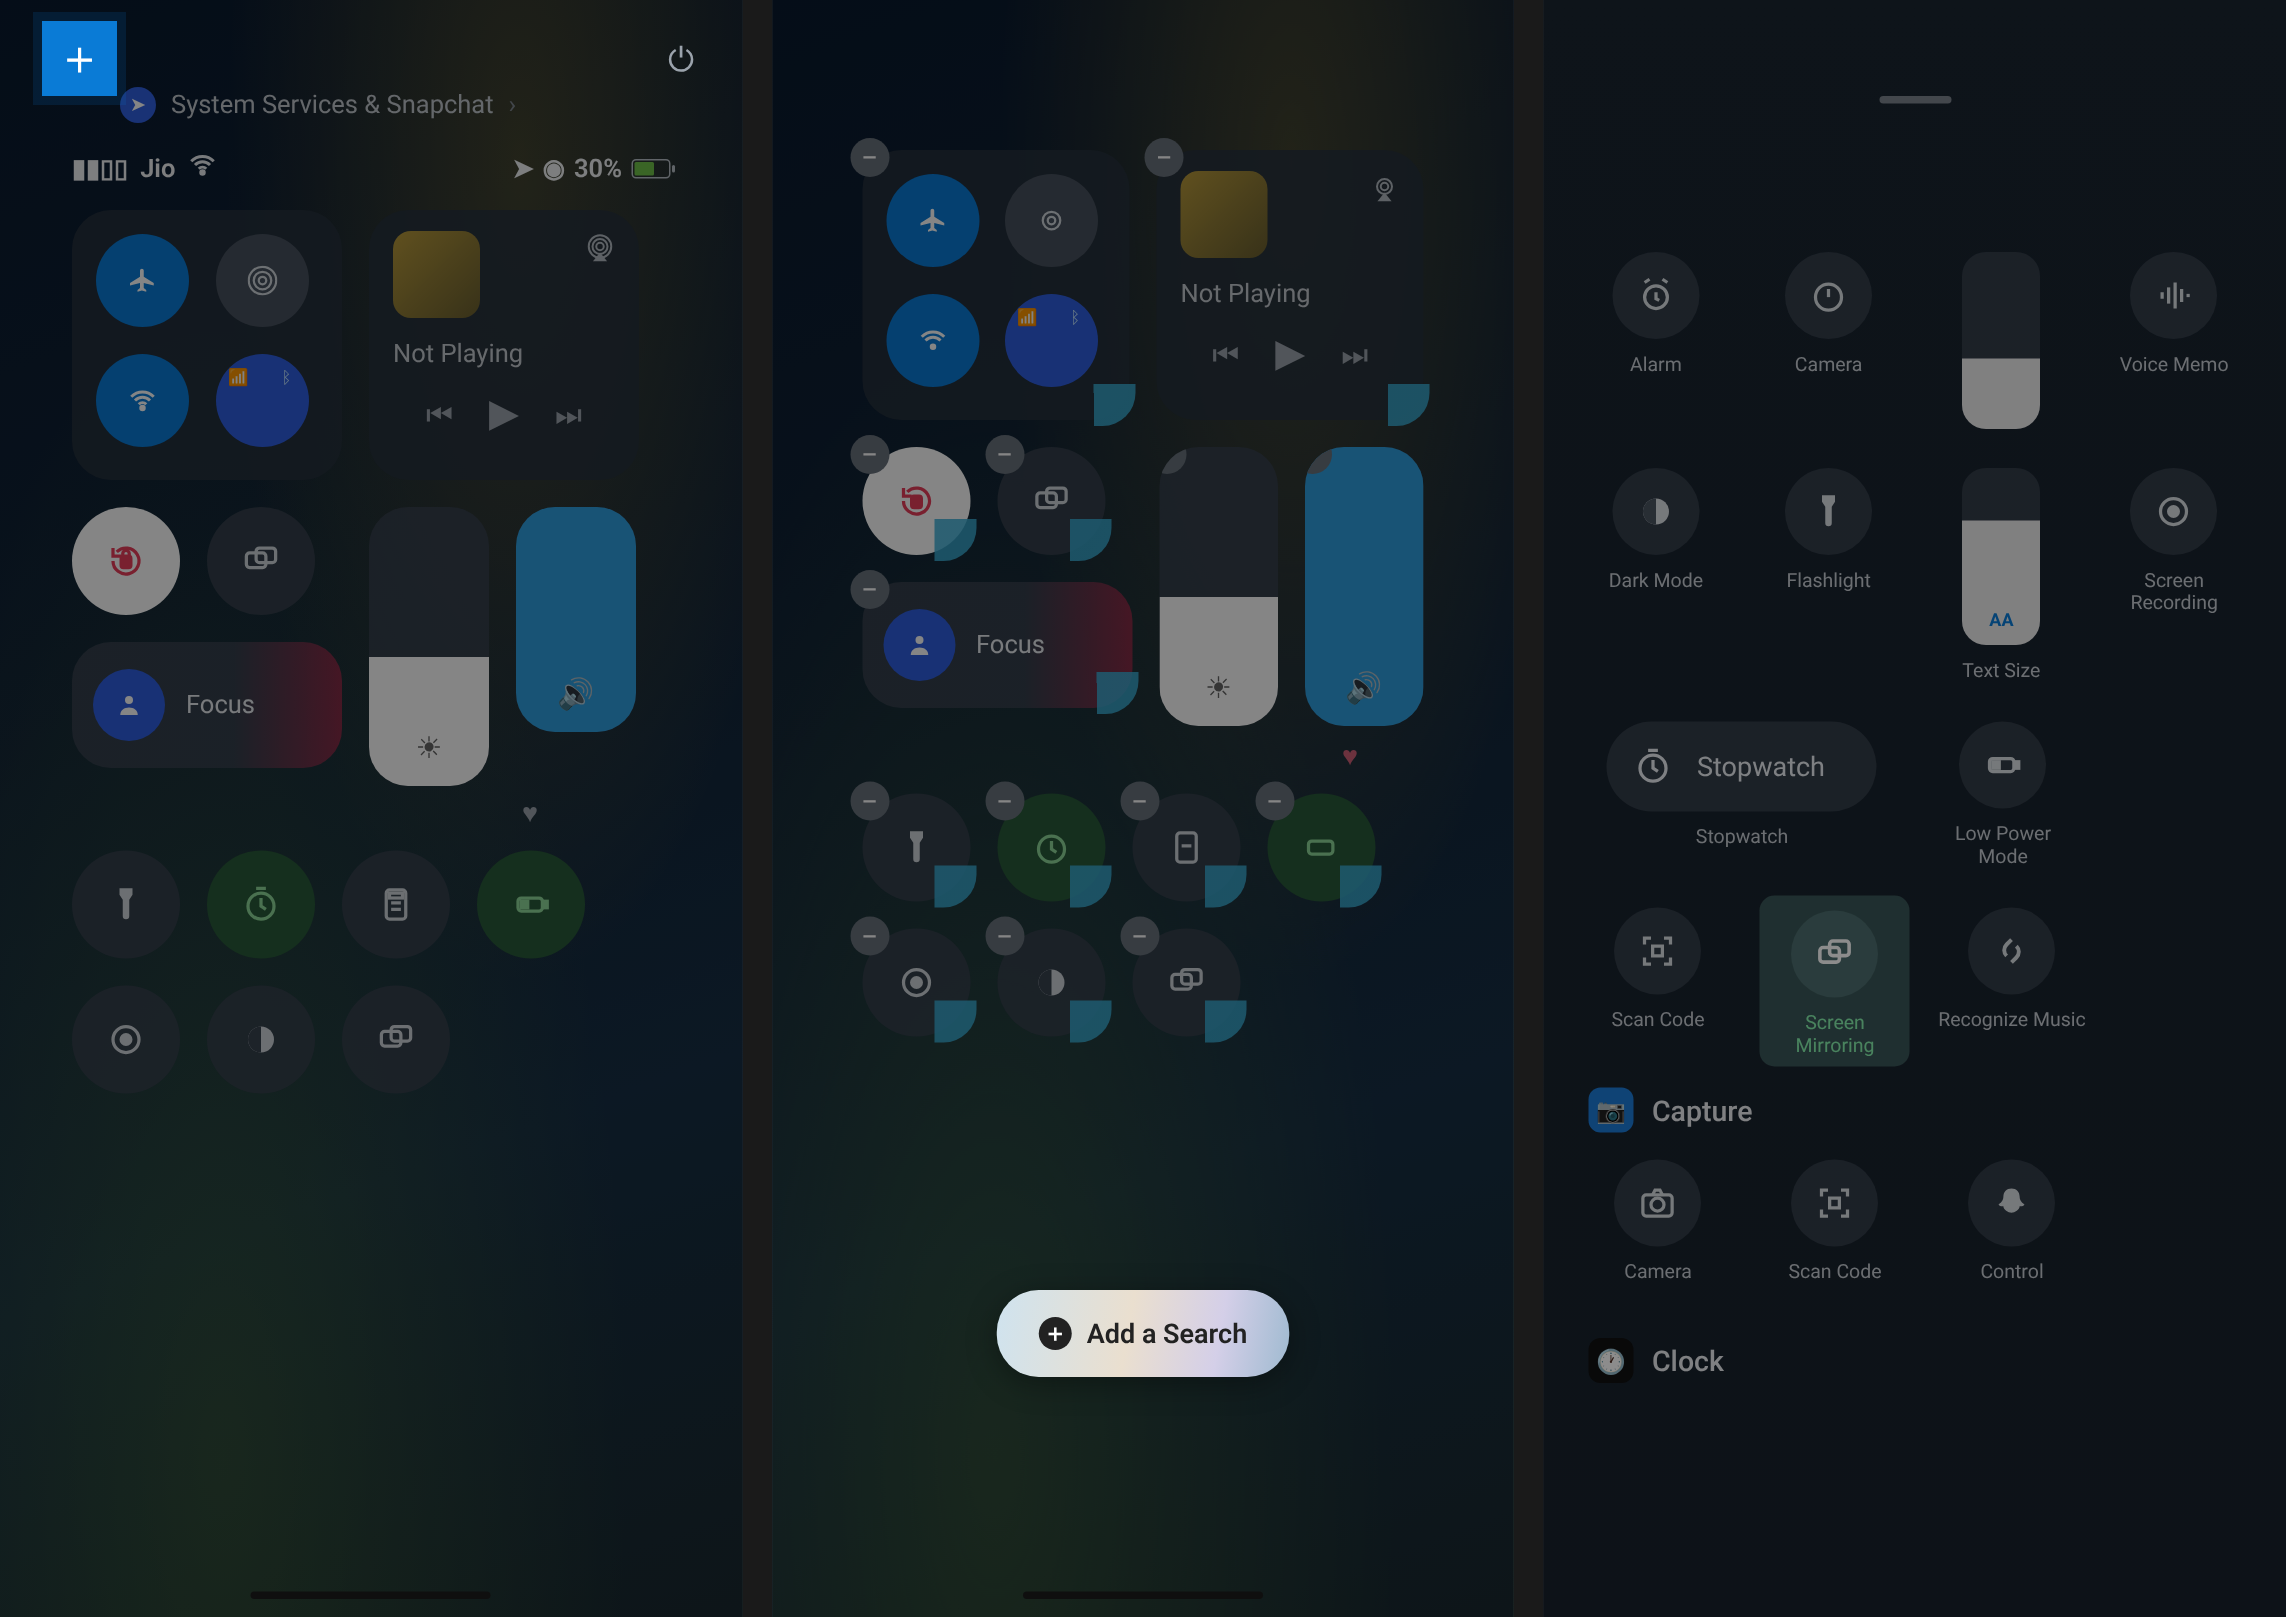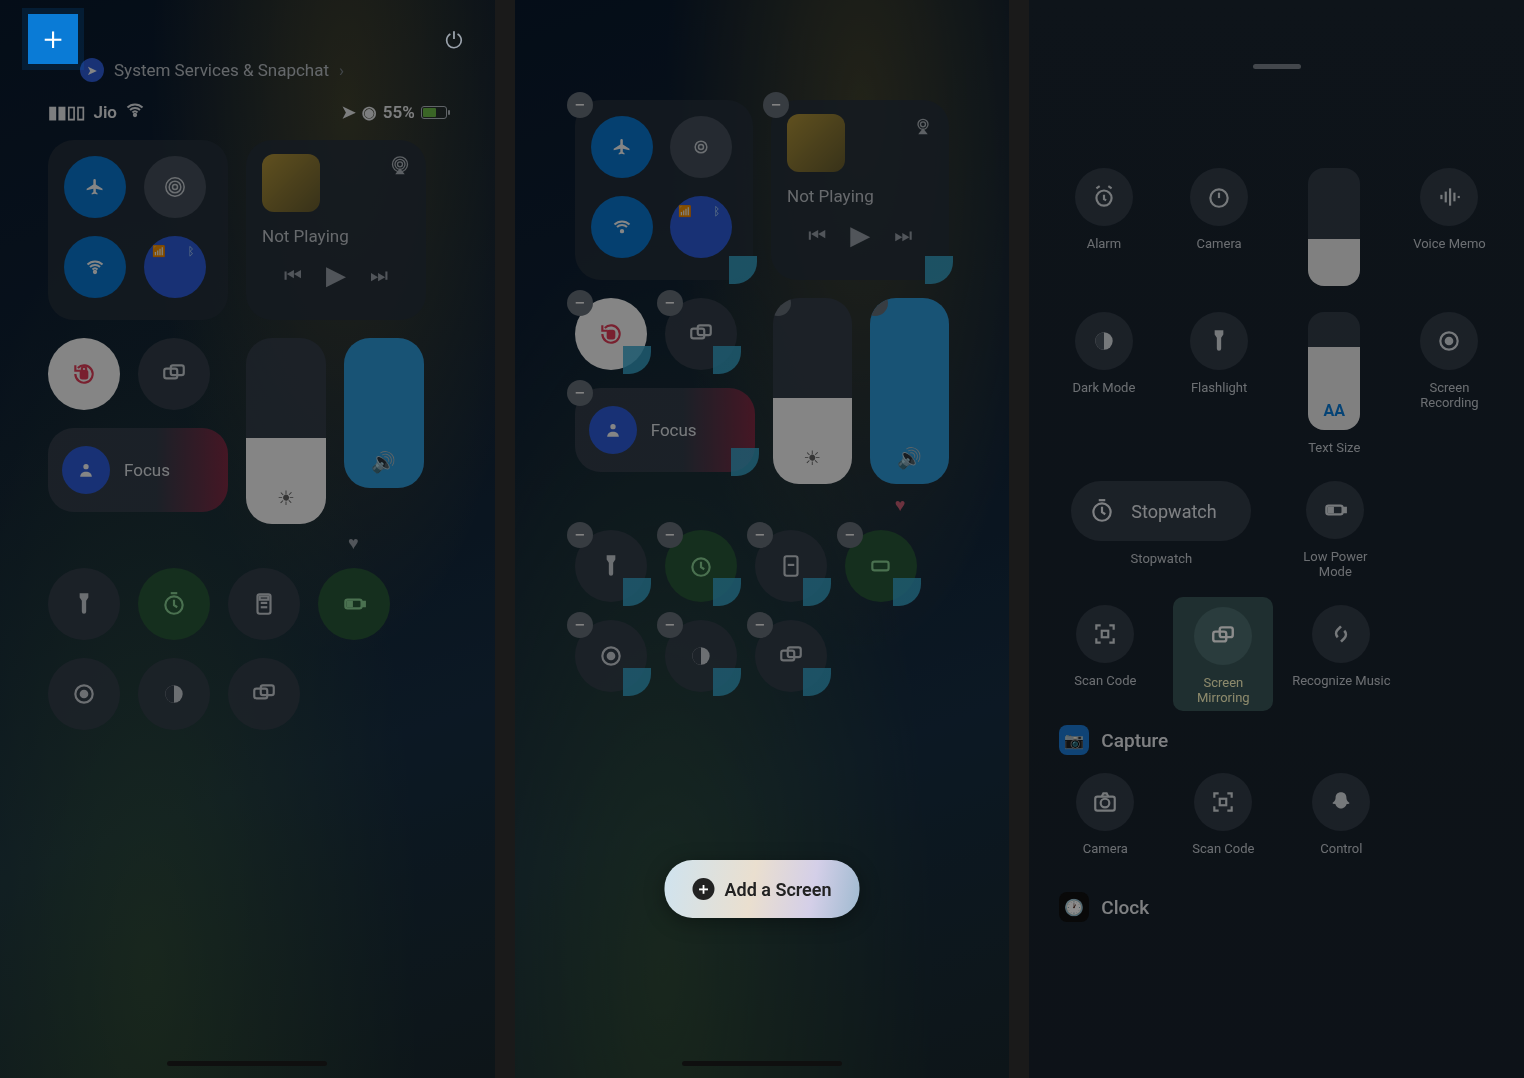--- a/index.html
+++ b/index.html
@@ -207,21 +207,21 @@
     background: rgba(65,74,86,0.65);
     display:flex; align-items:center; justify-content:center;
     font-size:22px;
   }
   .p3-slider {
     width:52px; height:118px; border-radius:16px;
     background:rgba(65,74,86,0.65);
     position:relative; overflow:hidden;
   }
   .p3-slider .fill { position:absolute; left:0; right:0; bottom:0; top:30%; background:#e9e9e9;}
-  .p3-slider .ico { position:absolute; bottom:10px; left:0; right:0; text-align:center; font-size:16px; color:#0a7bd6; font-weight:700;}
+  .p3-slider .ico { position:absolute; bottom:10px; left:0; right:0; text-align:center; font-size:12px; color:#0a7bd6; font-weight:700;}
   .p3-wide {
     width:180px; height:60px; border-radius:30px;
     background: rgba(65,74,86,0.65);
     display:flex; align-items:center; gap:16px; padding-left:18px;
     color:#e6eaee; font-size:18px;
   }
   .p3-highlight {
     background: #3a5758;
     border-radius: 10px;
     padding: 10px 4px 6px 4px;
@@ -276,21 +276,21 @@
             <path d="M3 9c5-5 13-5 18 0"></path>
             <path d="M6 12c3.4-3.4 8.6-3.4 12 0"></path>
             <path d="M9 15c1.7-1.7 4.3-1.7 6 0"></path>
             <circle cx="12" cy="18" r="1.4" fill="#e6eaee"></circle>
           </svg>
       </span>
     </div>
     <div class="right">
       <span>➤</span>
       <span>◉</span>
-      <span>55%</span>
+      <span>30%</span>
       <span class="batt">
           <span class="fill"></span>
         </span>
     </div>
   </div>
 
   <div class="cc-area">
     <div class="row">
 
       <div class="tile conn-grid">
@@ -591,21 +591,21 @@
           <svg class="svg-ico" viewBox="0 0 24 24" fill="none" stroke="#cfd5da" stroke-width="2">
             <rect x="3" y="7" width="12" height="9" rx="2"></rect>
             <rect x="9" y="4" width="12" height="9" rx="2"></rect>
           </svg>
         </div>
     </div>
   </div>
 
   <div class="add-control">
     <span class="plus-c">＋</span>
-    <span>Add a Screen</span>
+    <span>Add a Search</span>
   </div>
 
   <div class="home-ind dark"></div>
 </div>
 
 <div class="phone" style="background:linear-gradient(#1a2530,#18222c)">
   <div class="dim-overlay" style="background:rgba(0,0,0,0.45)"></div>
 
   <div class="p3-grabber"></div>
 
@@ -720,21 +720,21 @@
           </div>
         <span>Scan Code</span>
       </div>
       <div class="p3-cell p3-highlight">
         <div class="p3-ico">
             <svg class="svg-ico" viewBox="0 0 24 24" fill="none" stroke="#fff" stroke-width="2.2">
               <rect x="3" y="8" width="12" height="9" rx="2"></rect>
               <rect x="9" y="4" width="12" height="9" rx="2"></rect>
             </svg>
           </div>
-        <span style="color:#fef9c3">Screen Mirroring</span>
+        <span style="color:#86efac">Screen Mirroring</span>
       </div>
       <div class="p3-cell">
         <div class="p3-ico">
             <svg class="svg-ico" viewBox="0 0 24 24" fill="none" stroke="#d7dce0" stroke-width="2.4">
               <path d="M9 15c-2-2-2-5 0-7l3-3"></path>
               <path d="M15 9c2 2 2 5 0 7l-3 3"></path>
             </svg>
           </div>
         <span>Recognize Music</span>
       </div>

